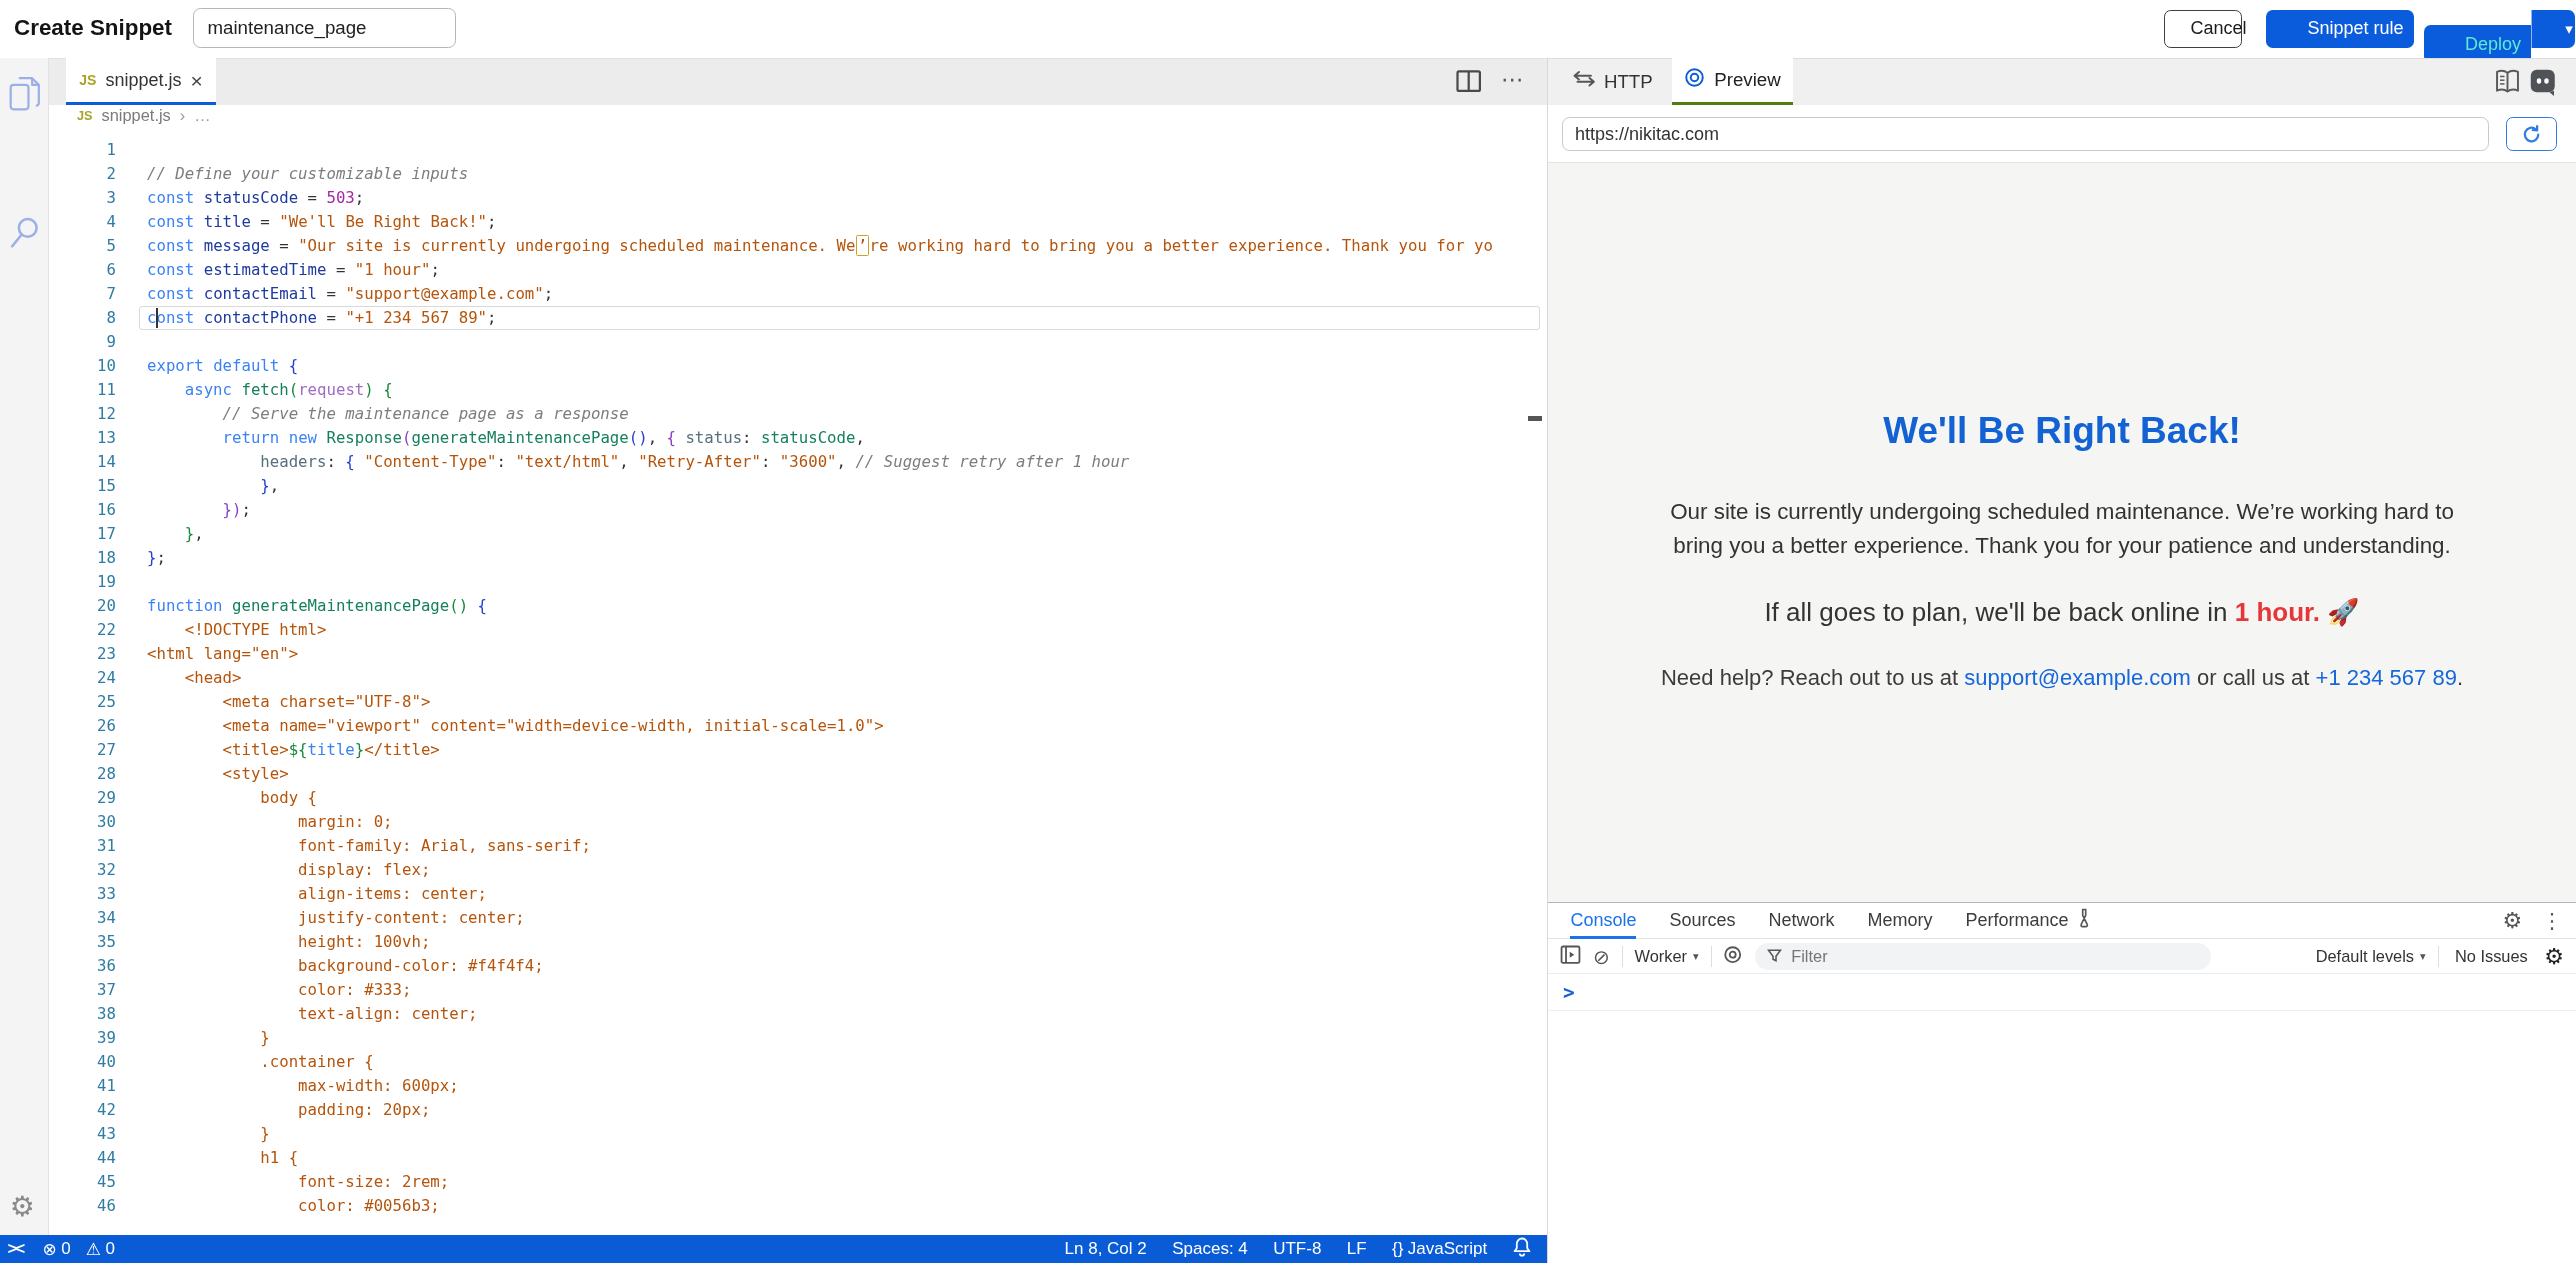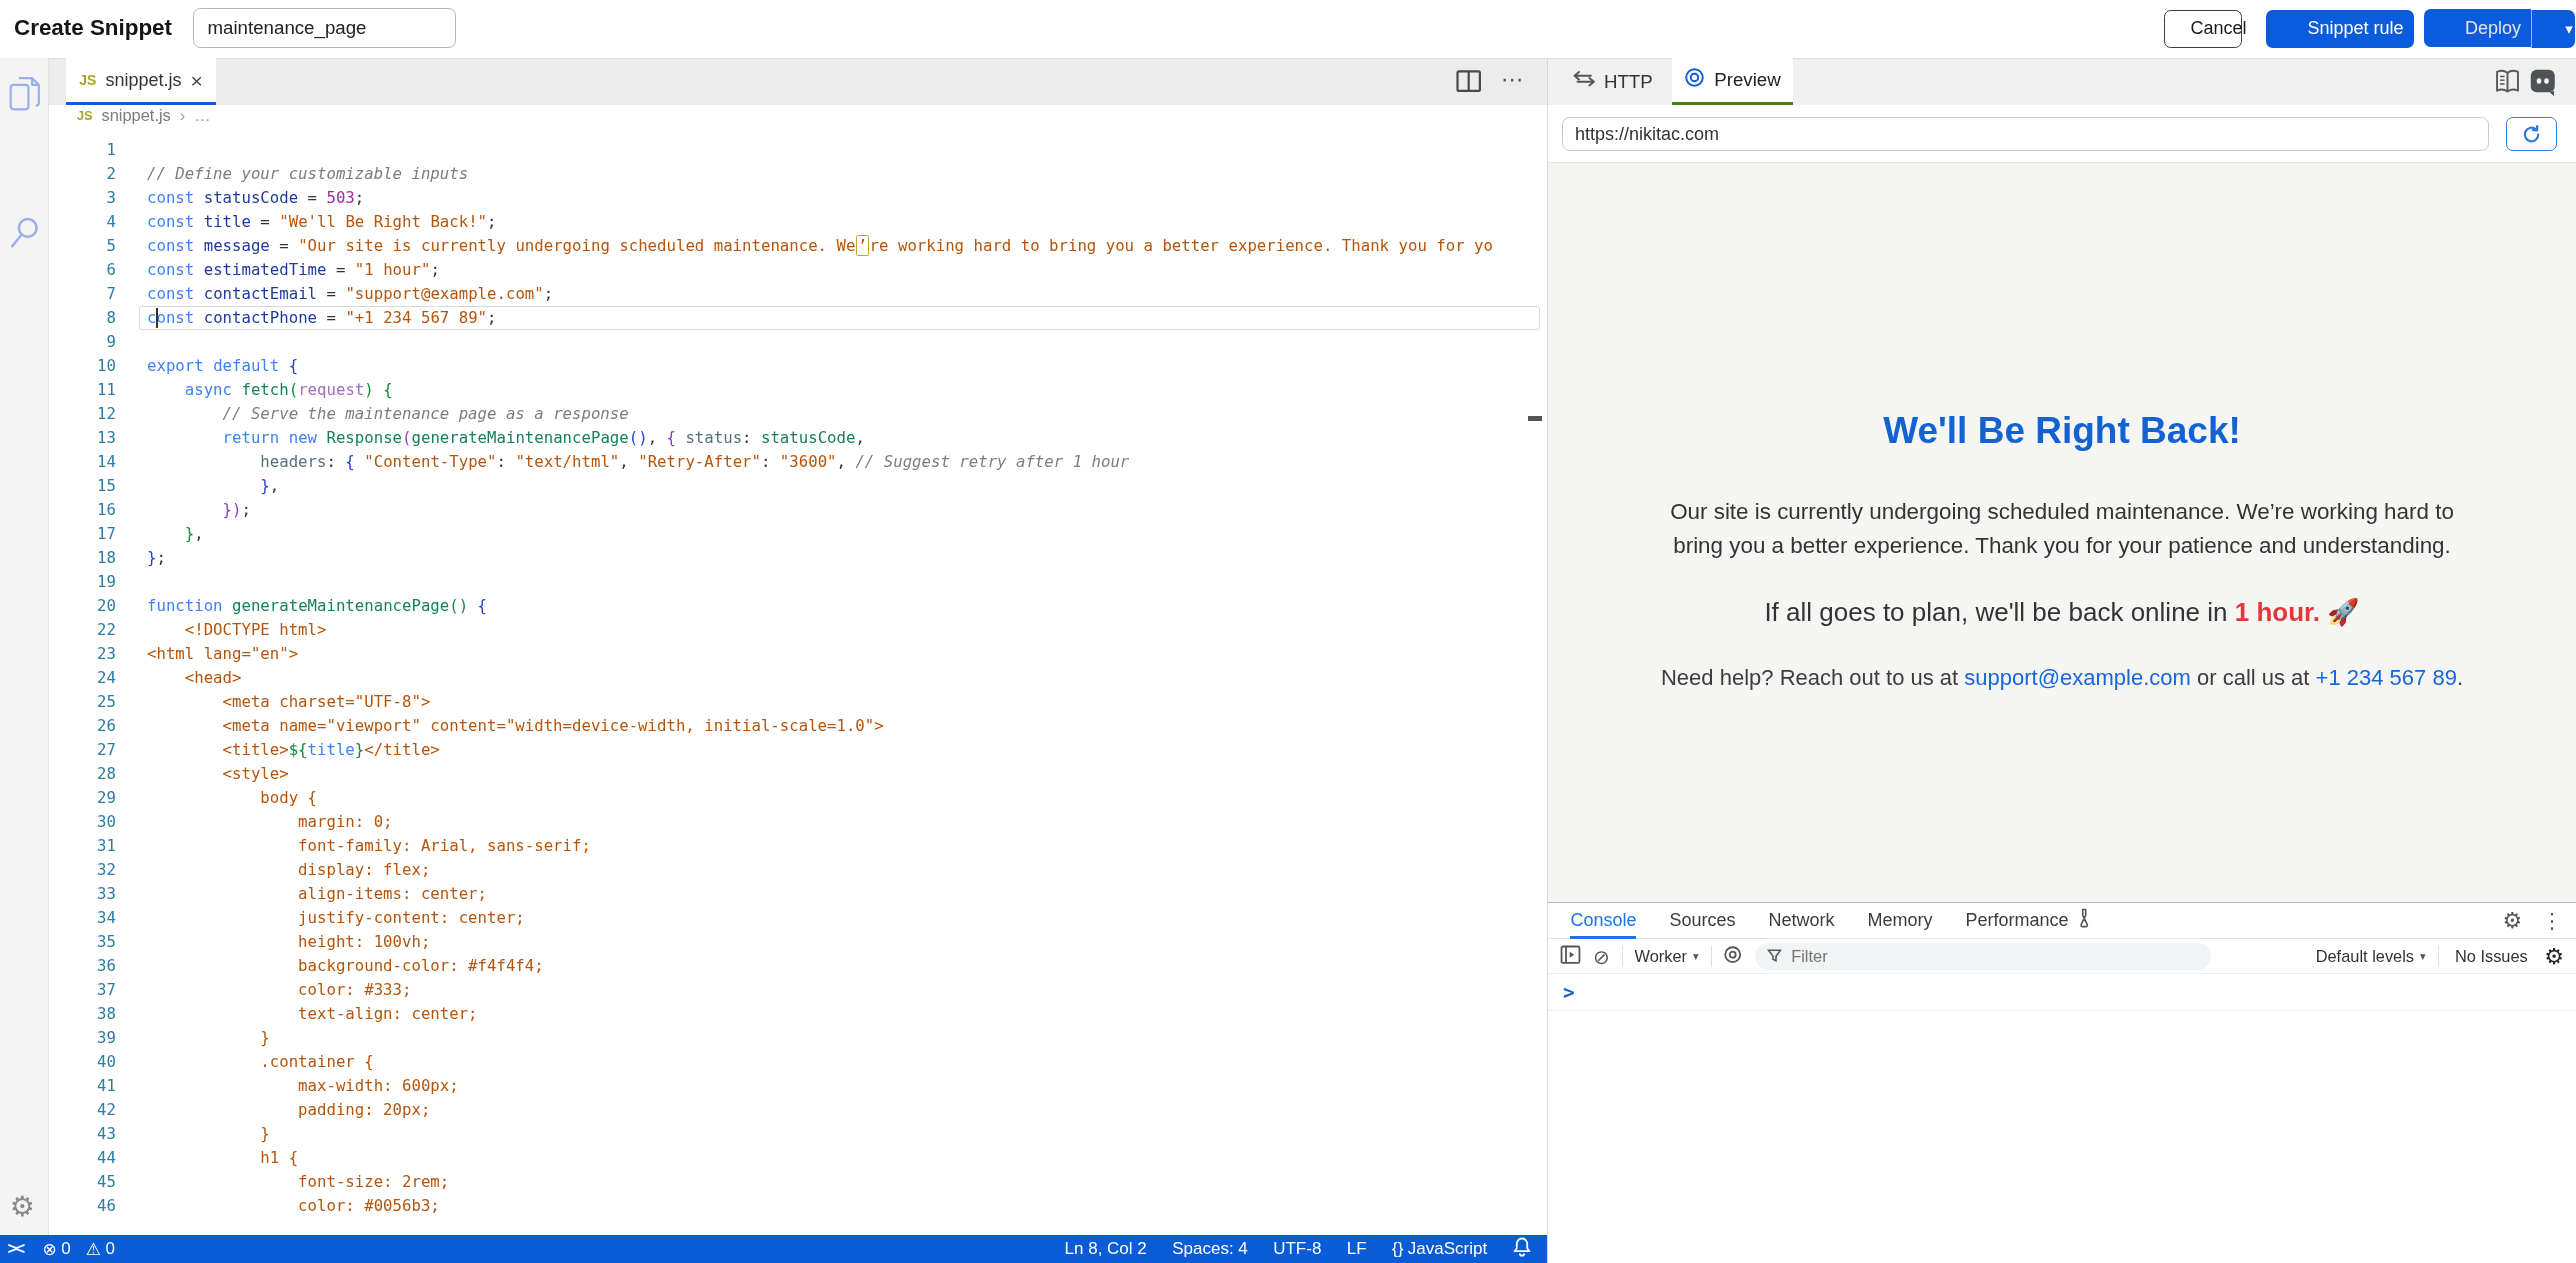--- a/index.html
+++ b/index.html
@@ -9,21 +9,21 @@
 
   
   .header{left:0;top:0;width:2576px;height:58px;background:#fff;}
   .app-title{left:14px;top:15px;font-size:22.4px;font-weight:bold;color:#141414;}
   .name-input{left:193px;top:8.2px;width:263px;height:40px;border:1.1px solid #b6b6b6;border-radius:7.5px;
               font-size:18.7px;color:#222;padding:0 13.5px;box-sizing:border-box;background:#fff;outline:none;
               font-family:"Liberation Sans",sans-serif;}
   .btn{display:flex;align-items:center;justify-content:center;font-size:18px;border-radius:6.7px;cursor:pointer;box-sizing:border-box;padding-left:37px;}
   .btn-cancel{left:2164px;top:9.7px;width:78px;height:38px;background:#fff;border:1.5px solid #3f3f3f;color:#1c1c1c;}
   .btn-rule{left:2266px;top:9.7px;width:148px;height:38px;background:#0b5cdc;color:#fff;border:none;}
-  .btn-deploy{left:2424px;top:9px;width:107px;height:38px;background:#0b5cdc;color:#e5e5e5;border:none;border-radius:6.7px 0 0 6.7px;}
+  .btn-deploy{left:2424px;top:25px;width:107px;height:38px;background:#0b5cdc;color:#5eead4;border:none;border-radius:6.7px 0 0 6.7px;}
   .btn-deploy-caret{left:2531px;top:9.7px;width:39px;height:38px;background:#0b5cdc;color:#fff;border:none;border-radius:0 6.7px 6.7px 0;
                     border-left:0.7px solid rgba(255,255,255,.55);font-size:15px;}
 
   
   .rail{left:0;top:58px;width:49px;height:1177px;background:#f4f4f4;border-right:0.7px solid #e2e2e2;box-sizing:border-box;}
   .rail svg{display:block;}
   .rail-files{left:9px;top:18px;}
   .rail-search{left:9px;top:158px;}
   .rail-gear{left:9.7px;top:1135px;font-size:28px;color:#8a8a8a;line-height:1;}
 

